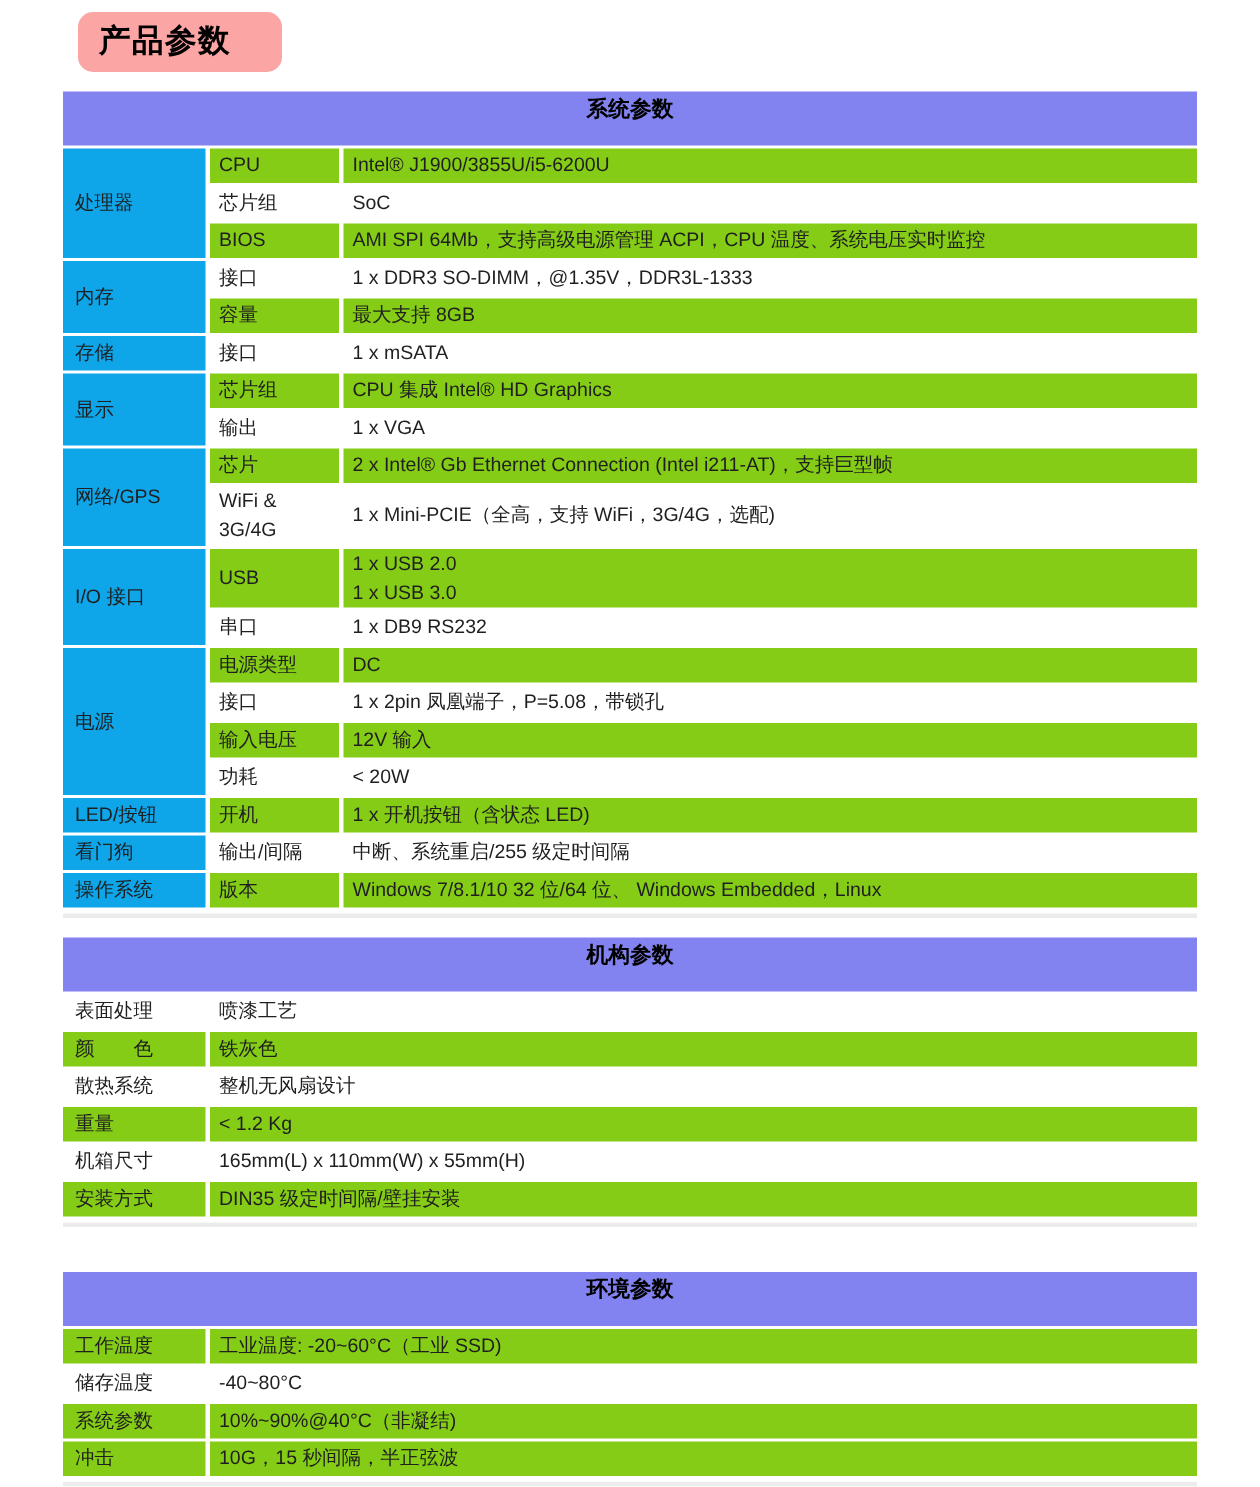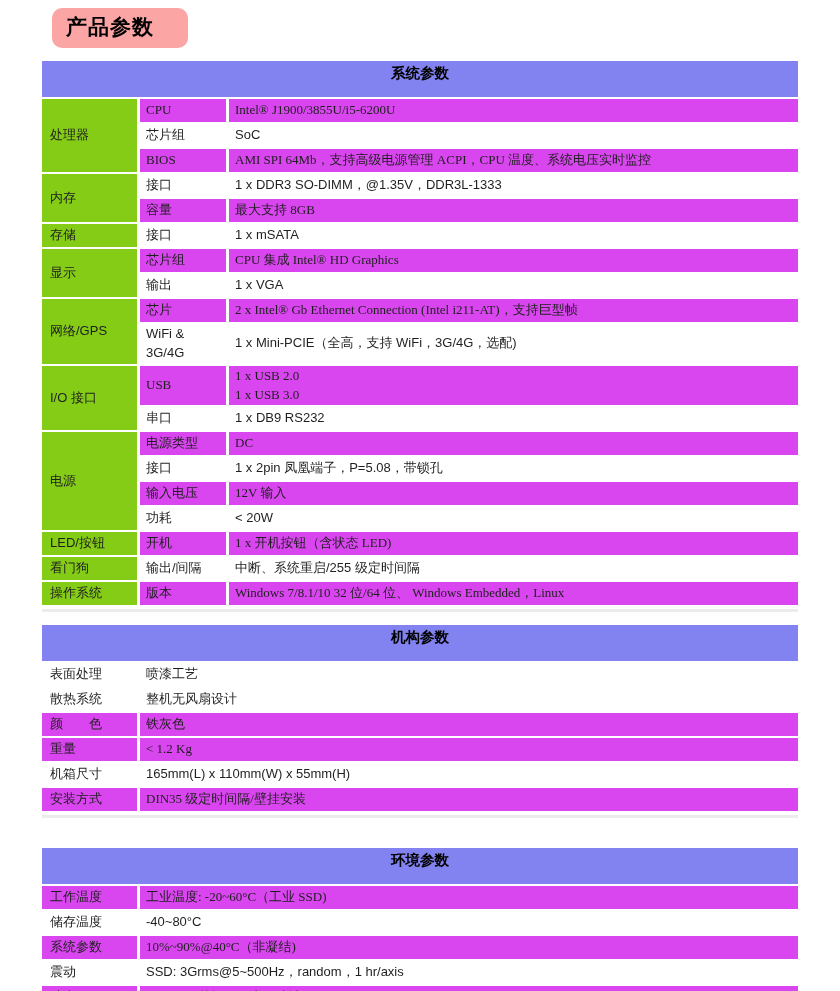--- a/index.html
+++ b/index.html
@@ -43,25 +43,25 @@
   col.c-group2{width:95px;}
   td{
     font-size:13px;
     line-height:1.45;
     padding:1px 6px;
     height:21px;
     vertical-align:middle;
     white-space:pre-line;
   }
   td.group{
-    background:#84cc16;
+    background:#0ea5e9;
     padding-left:8px;
   }
   td.label2{padding-left:8px;}
-  td.sh{background:#d946ef;font-family:Liberation Serif, serif;}
+  td.sh{background:#84cc16;}
   .footline{height:3px;background:#ececec;margin-top:2px;}
 </style>
 </head>
 <body>
 
 
 
 <div class="title-box">产品参数</div>
 
 <div class="wrap">
@@ -174,26 +174,26 @@
       <colgroup>
           <col class="c-group2">
           <col>
         </colgroup>
       <tbody>
           <tr>
             <td class="label2">表面处理</td>
             <td class="value">喷漆工艺</td>
           </tr>
           <tr>
+            <td class="label2 sh">颜　　色</td>
+            <td class="value sh">铁灰色</td>
+          </tr>
+          <tr>
             <td class="label2">散热系统</td>
             <td class="value">整机无风扇设计</td>
-          </tr>
-          <tr>
-            <td class="label2 sh">颜　　色</td>
-            <td class="value sh">铁灰色</td>
           </tr>
           <tr>
             <td class="label2 sh">重量</td>
             <td class="value sh">&lt; 1.2 Kg</td>
           </tr>
           <tr>
             <td class="label2">机箱尺寸</td>
             <td class="value">165mm(L) x 110mm(W) x 55mm(H)</td>
           </tr>
           <tr>
@@ -219,24 +219,20 @@
           </tr>
           <tr>
             <td class="label2">储存温度</td>
             <td class="value">-40~80°C</td>
           </tr>
           <tr>
             <td class="label2 sh">系统参数</td>
             <td class="value sh">10%~90%@40°C（非凝结)</td>
           </tr>
           <tr>
-            <td class="label2">震动</td>
-            <td class="value">SSD: 3Grms@5~500Hz，random，1 hr/axis</td>
-          </tr>
-          <tr>
             <td class="label2 sh">冲击</td>
             <td class="value sh">10G，15 秒间隔，半正弦波</td>
           </tr>
         </tbody>
     </table>
     <div class="footline"></div>
   </section>
 
 </div>
 

